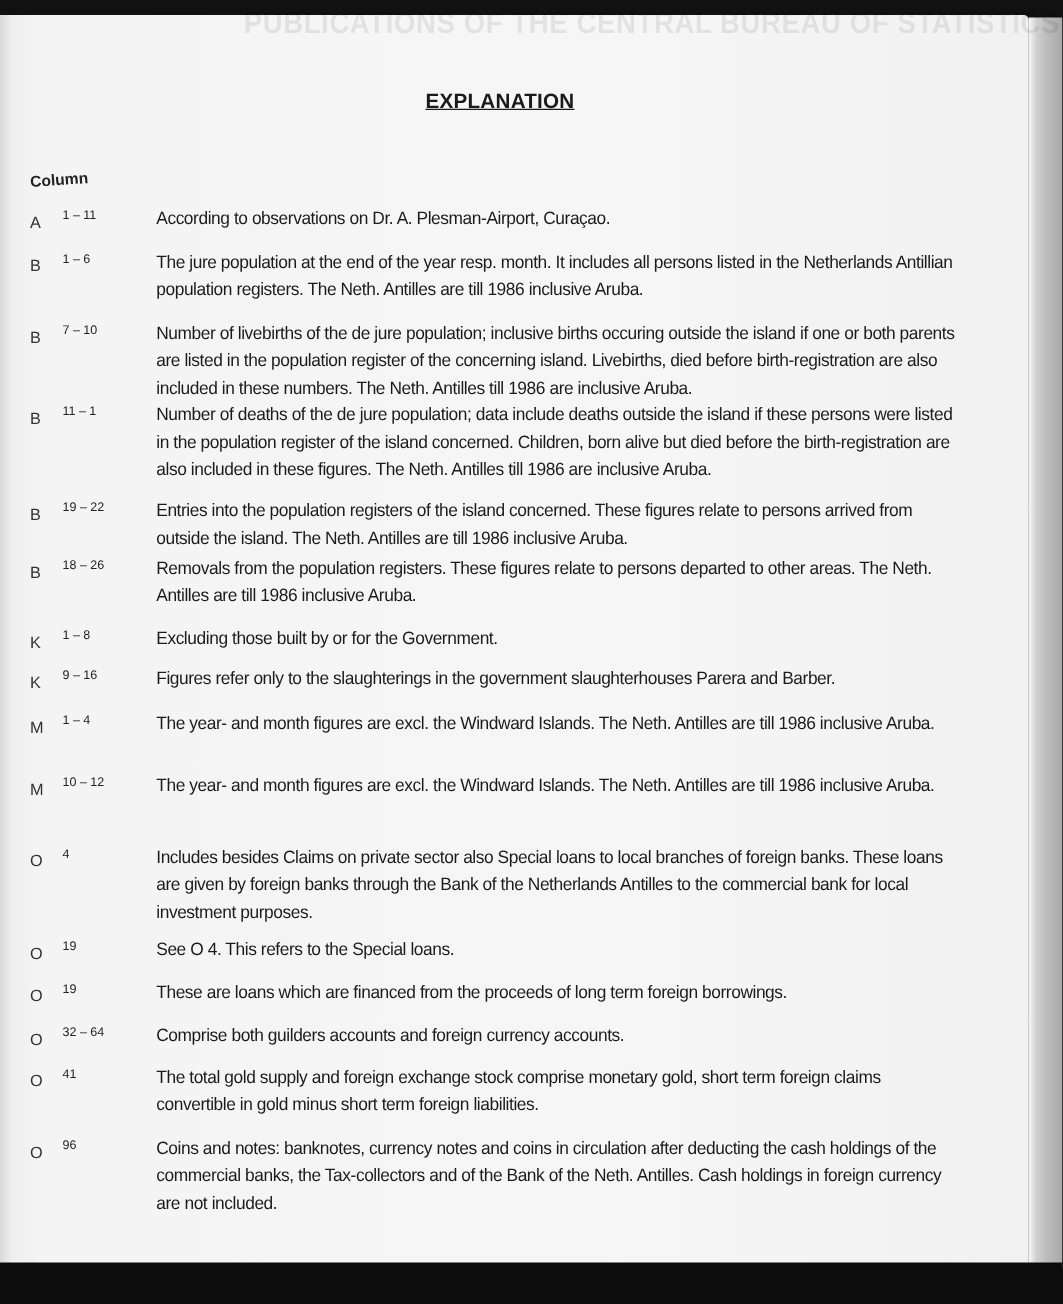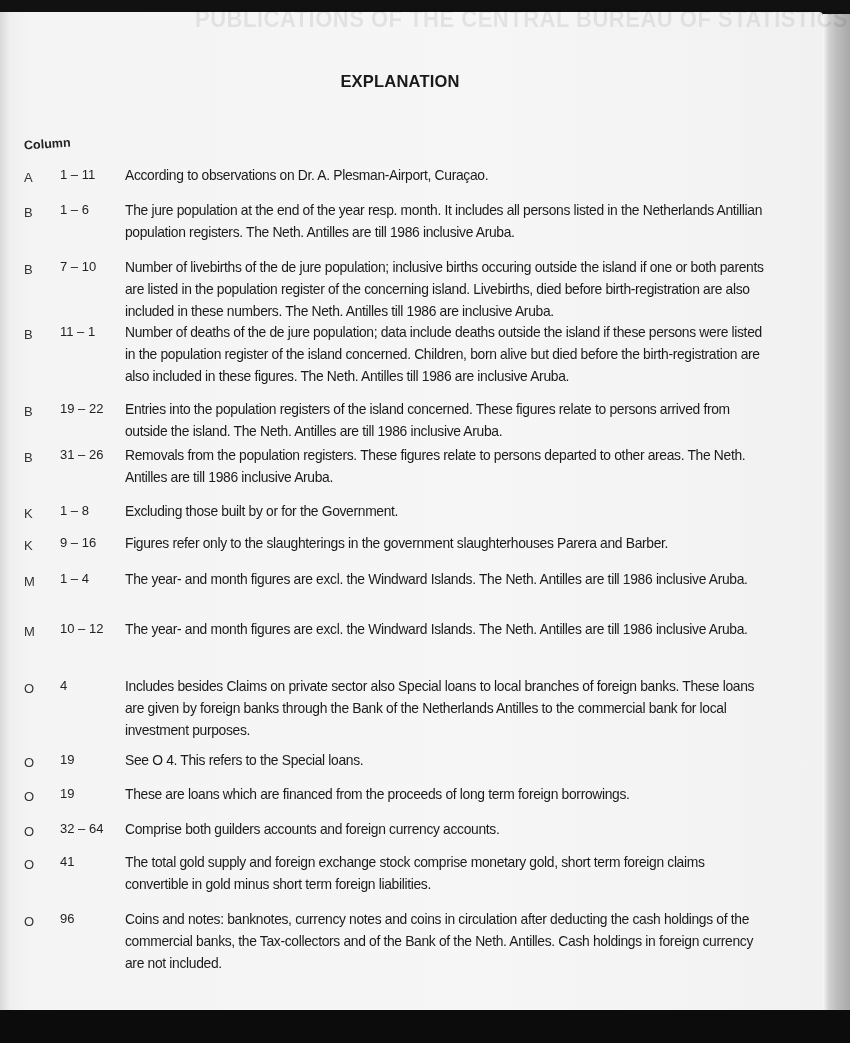--- a/index.html
+++ b/index.html
@@ -19,29 +19,29 @@
   }
   .bottom-shadow {
     position: absolute; left: 0; top: 1010px; width: 850px; height: 33px; background: #0c0c0c;
   }
   .bleed-title {
     position: absolute; left: 195px; top: 6px; font-size: 22px; font-weight: bold;
     color: rgba(0,0,0,0.08); letter-spacing: 0.5px; transform: scaleY(1.1);
   }
   .title {
     position: absolute; left: 0; width: 800px; top: 72px; text-align: center;
-    font-size: 16.5px; font-weight: bold; color: #1a1a1a; letter-spacing: 0.2px;
+    font-size: 16.5px; font-weight: bold; color: #1a1a1a; letter-spacing: 0.2px; text-decoration: underline;
   }
   .col-head {
     position: absolute; left: 24px; top: 137px; font-size: 12.5px; font-weight: bold; color: #222;
     transform: rotate(-4deg);
   }
   .entry { position: absolute; left: 0; width: 800px; color: #1b1b1b; }
   .entry .letter { position: absolute; left: 24px; font-size: 13px; top: 3px; color: #333; }
-  .entry .num { position: absolute; left: 50px; font-size: 13px; color: #222; top: 0; margin-left: 10px; }
+  .entry .num { position: absolute; left: 50px; font-size: 10px; color: #222; top: 0; }
   .entry .text {
     position: absolute; left: 125px; width: 660px; font-size: 14.3px; line-height: 22px;
     letter-spacing: -0.35px; top: -3px; transform: scaleX(0.97); transform-origin: left top;
   }
 </style>
 </head>
 <body>
 
 <div class="page"></div>
 <div class="edge"></div>
@@ -72,21 +72,21 @@
   <span class="num">11 – 1</span>
   <div class="text">Number of deaths of the de jure population; data include deaths outside the island if these persons were listed in the population register of the island concerned. Children, born alive but died before the birth-registration are also included in these figures. The Neth. Antilles till 1986 are inclusive Aruba.</div>
 </div>
 <div class="entry" style="top:401px">
   <span class="letter">B</span>
   <span class="num">19 – 22</span>
   <div class="text">Entries into the population registers of the island concerned. These figures relate to persons arrived from outside the island. The Neth. Antilles are till 1986 inclusive Aruba.</div>
 </div>
 <div class="entry" style="top:447px">
   <span class="letter">B</span>
-  <span class="num">31 – 26</span>
+  <span class="num">18 – 26</span>
   <div class="text">Removals from the population registers. These figures relate to persons departed to other areas. The Neth. Antilles are till 1986 inclusive Aruba.</div>
 </div>
 <div class="entry" style="top:503px">
   <span class="letter">K</span>
   <span class="num">1 – 8</span>
   <div class="text">Excluding those built by or for the Government.</div>
 </div>
 <div class="entry" style="top:535px">
   <span class="letter">K</span>
   <span class="num">9 – 16</span>

